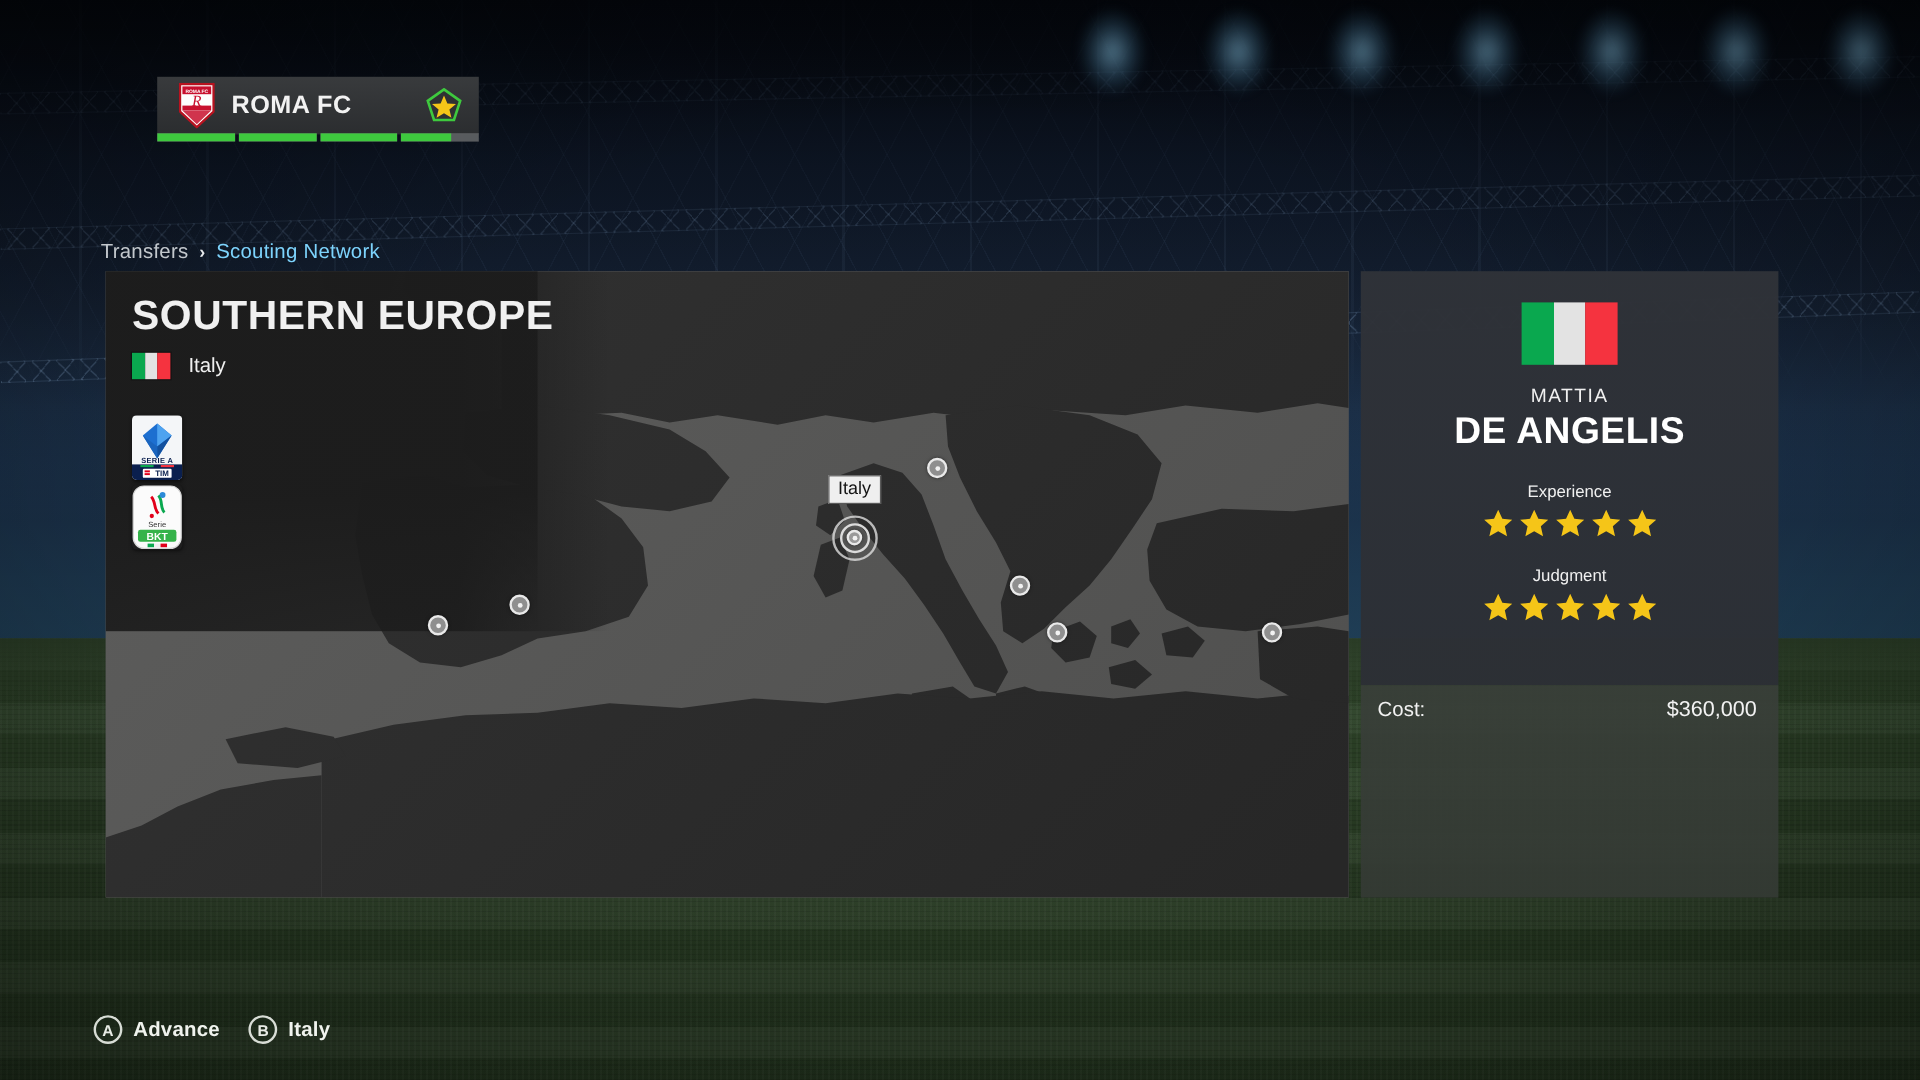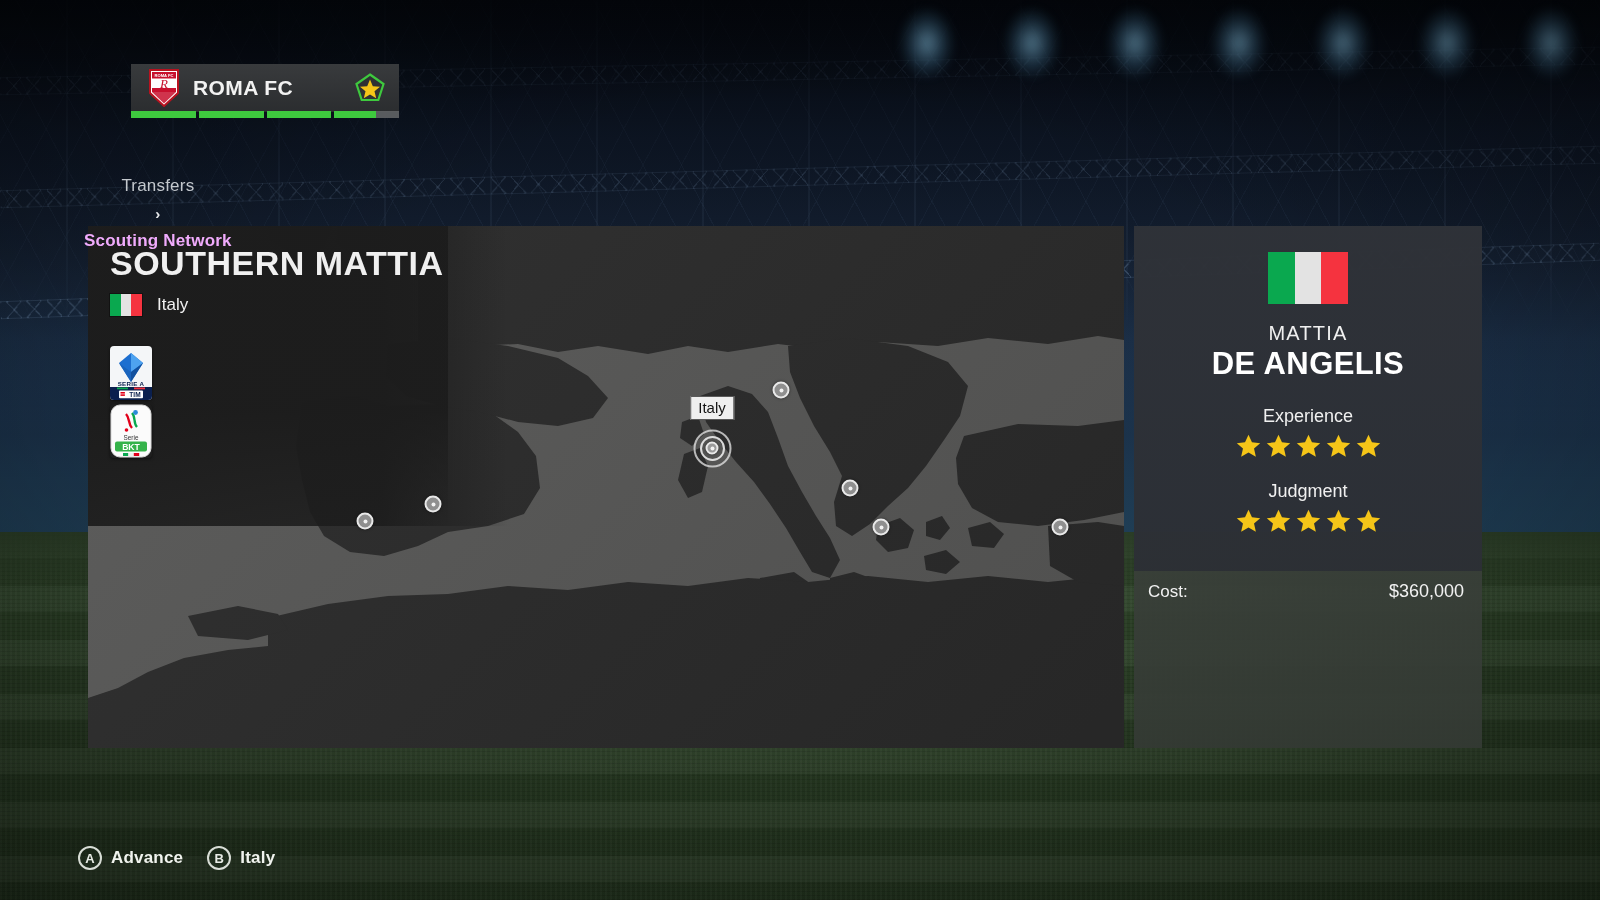--- a/index.html
+++ b/index.html
@@ -87,27 +87,27 @@
     flex:1; color:#f2f2f2; font-size:21px; font-weight:bold; letter-spacing:.4px;
     margin-left:8px; white-space:nowrap;
   }
   .sb-badge { width:42px; display:flex; align-items:center; justify-content:center; margin-right:8px; }
   .sb-bars { position:absolute; left:0; bottom:-6px; width:268px; height:7px; display:flex; gap:3px; }
   .sb-seg { flex:1; background:rgba(95,98,100,.92); position:relative; overflow:hidden; }
   .sb-seg i { position:absolute; left:0; top:0; bottom:0; background:#3ec93e; display:block; }
 
   
   #breadcrumb {
-    position:absolute; left:84px; top:176px; z-index:5;
+    position:absolute; left:84px; top:200px; z-index:5;
     display:flex; align-items:center; gap:9px;
-    font-size:17px; letter-spacing:.2px;flex-direction:column;
+    font-size:17px; letter-spacing:.2px;
   }
   .bc-prev { color:#c3c8cd; font-weight:normal; }
   .bc-sep  { color:#e8eaec; font-size:15px; font-weight:bold; }
-  .bc-cur  { color:#f0abfc; font-weight:bold; }
+  .bc-cur  { color:#7dd3fc; font-weight:normal; }
 
   
   #map-panel {
     position:absolute; left:88px; top:226px; width:1036px; height:522px; z-index:4;
     background:#585857; overflow:hidden;
   }
   .map-land { position:absolute; inset:0; }
   .map-land svg { display:block; width:1036px; height:522px; }
   .map-shade {
     position:absolute; inset:0; pointer-events:none;
@@ -168,26 +168,26 @@
     position:absolute; left:1134px; top:226px; width:348px; height:522px; z-index:4;
   }
   .sp-top {
     position:relative; height:345px;
     background:linear-gradient(180deg, rgba(47,50,56,.97) 0%, rgba(44,47,53,.97) 100%);
     display:flex; flex-direction:column; align-items:center;
   }
   .flag-lg { width:80px; height:52px; display:flex; margin-top:26px; }
   .flag-lg span { flex:1; }
   .scout-first {
-    color:#f0f0f0; font-size:20px; letter-spacing:1.2px; margin-top:18px; text-align:center;
+    color:#f0f0f0; font-size:16px; letter-spacing:1.2px; margin-top:18px; text-align:center;
   }
   .scout-last {
     color:#ffffff; font-size:31px; font-weight:bold; letter-spacing:.4px; margin-top:1px; text-align:center;
   }
-  .rating-label { color:#f0f0f0; font-size:18px; margin-top:24px; }
+  .rating-label { color:#f0f0f0; font-size:14px; margin-top:24px; }
   .rating-label.second { margin-top:22px; }
   .stars { display:flex; gap:3px; margin-top:6px; }
   .star { width:27px; height:26px; display:block; }
 
   .sp-stats {
     position:relative;
     background:linear-gradient(180deg, rgba(57,63,57,.93) 0%, rgba(52,58,52,.93) 100%);
     height:177px;
   }
   .stat-row {
@@ -335,21 +335,21 @@
 
         <path d="M960 300 L1010 296 L1036 300 L1036 360 L990 356 L962 340 Z"></path>
       </g>
     </svg>
   </div>
   <div class="map-shade"></div>
 
   <div class="map-overlay"></div>
   <div class="map-overlay2"></div>
 
-  <div id="region-title">SOUTHERN MATTIA</div>
+  <div id="region-title">SOUTHERN EUROPE</div>
 
   <div id="country-row">
     <span class="flag-sm">
       <span style="background:#0aa84f"></span>
         <span style="background:#e3e3e3"></span>
         <span style="background:#f5333f"></span>
     </span>
     <span class="country-name">Italy</span>
   </div>
 

